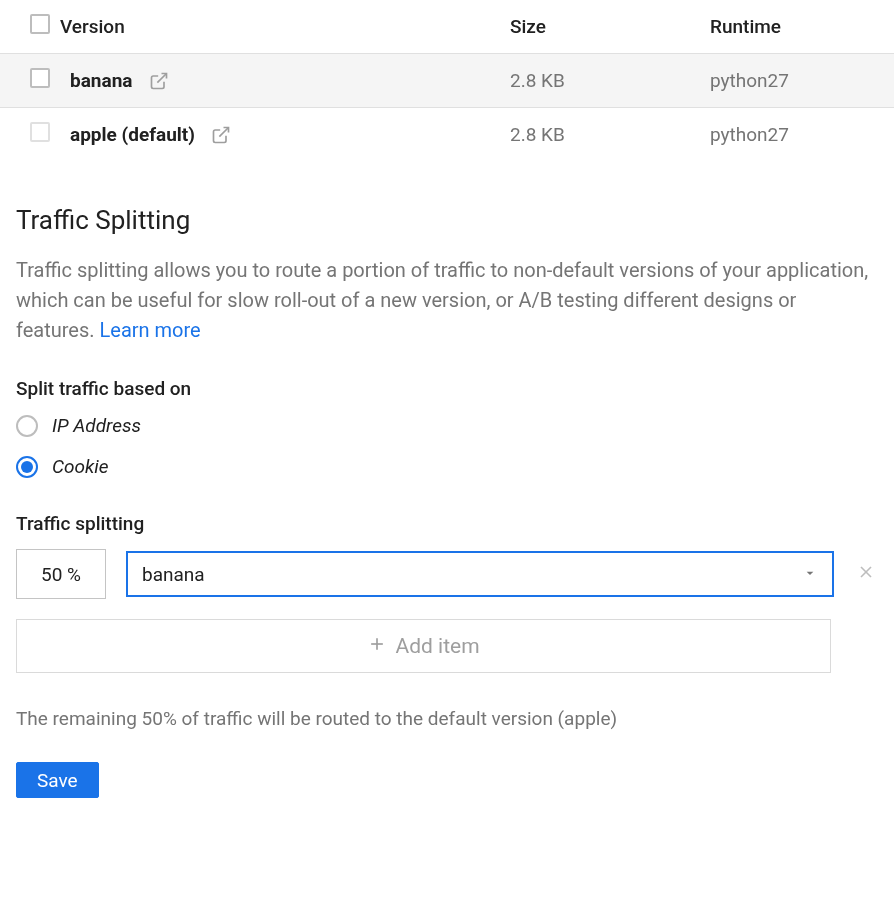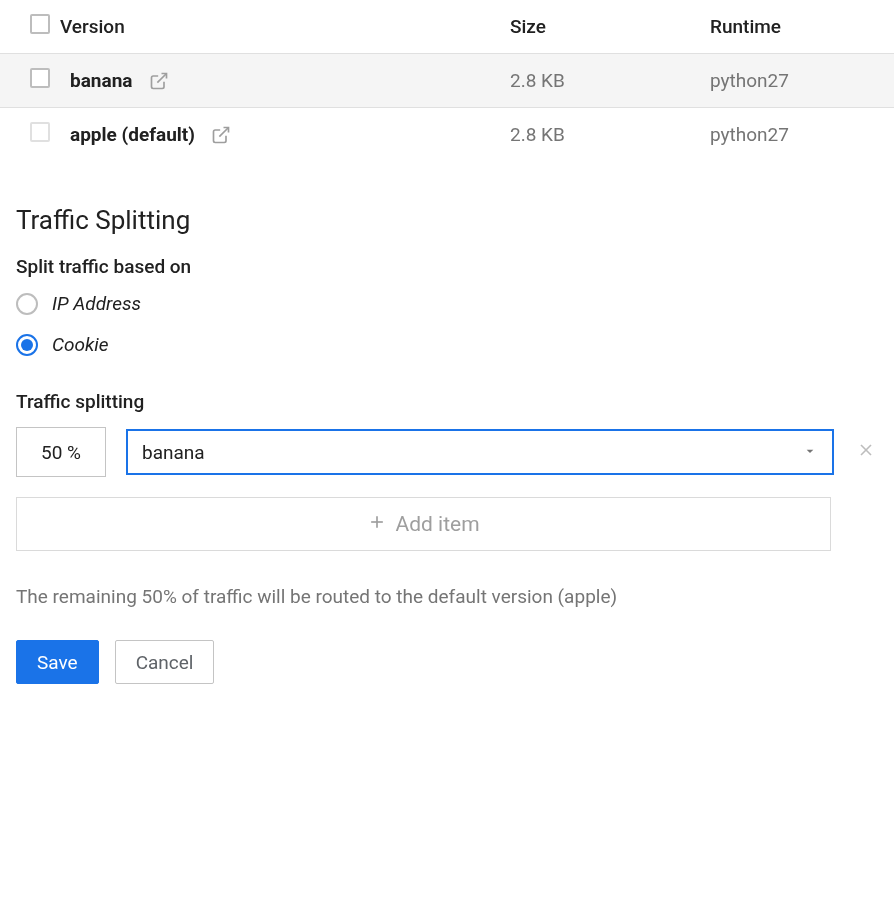--- a/index.html
+++ b/index.html
@@ -88,21 +88,21 @@
       display:flex; align-items:center; justify-content:center;
       gap: 8px; color:#9e9e9e; font-size: 21px; cursor:pointer;
       margin-bottom: 34px;
     }
     .add-item .plus svg { width:20px; height:20px; }
 
     .remaining { font-size: 19px; color:#757575; margin-bottom: 32px; }
 
     .btn-row { display:flex; gap: 16px; padding-bottom: 24px; }
     .btn {
-      height: 44px; padding: 0 20px; font-size: 19px;
+      height: 36px; padding: 0 20px; font-size: 19px;
       display:inline-flex; align-items:center; justify-content:center;
       cursor:pointer; border-radius: 2px;
     }
     .btn-primary { background:#1a73e8; color:#fff; border:1px solid #1a73e8; }
     .btn-secondary { background:#fff; color:#5f6368; border:1px solid #c4c4c4; }
   </style>
 </head>
 <body>
 
 <table class="tbl">
@@ -150,20 +150,23 @@
       </td>
       <td class="col-size">2.8 KB</td>
       <td class="col-rt">python27</td>
     </tr>
   </tbody>
 </table>
 
 <div class="section">
   <h2 class="section-title">Traffic Splitting</h2>
 
+  <p class="desc">
+    <span>Traffic splitting allows you to route a portion of traffic to non-default versions of your application, which can be useful for slow roll-out of a new version, or A/B testing different designs or features. </span><a href="#">Learn more</a>
+  </p>
 
   <div class="sub-label">Split traffic based on</div>
   <div class="radio-group">
     <div class="radio-row">
       <span class="radio"></span>
       <span class="radio-label">IP Address</span>
     </div>
     <div class="radio-row">
       <span class="radio checked"></span>
       <span class="radio-label">Cookie</span>
@@ -198,15 +201,14 @@
           <path d="M5 12h14"></path>
         </svg>
     </span>
     <span>Add item</span>
   </div>
 
   <div class="remaining">The remaining 50% of traffic will be routed to the default version (apple)</div>
 
   <div class="btn-row">
     <div class="btn btn-primary">Save</div>
-    <div class="btn btn-secondary">Cancel</div>
   </div>
 </div>
 
 </body></html>

